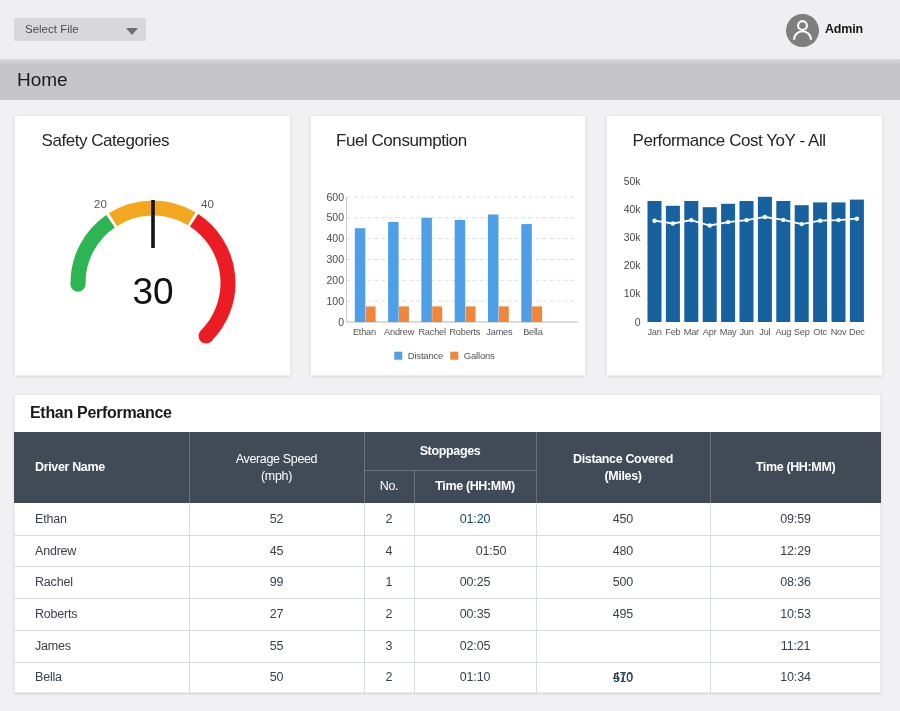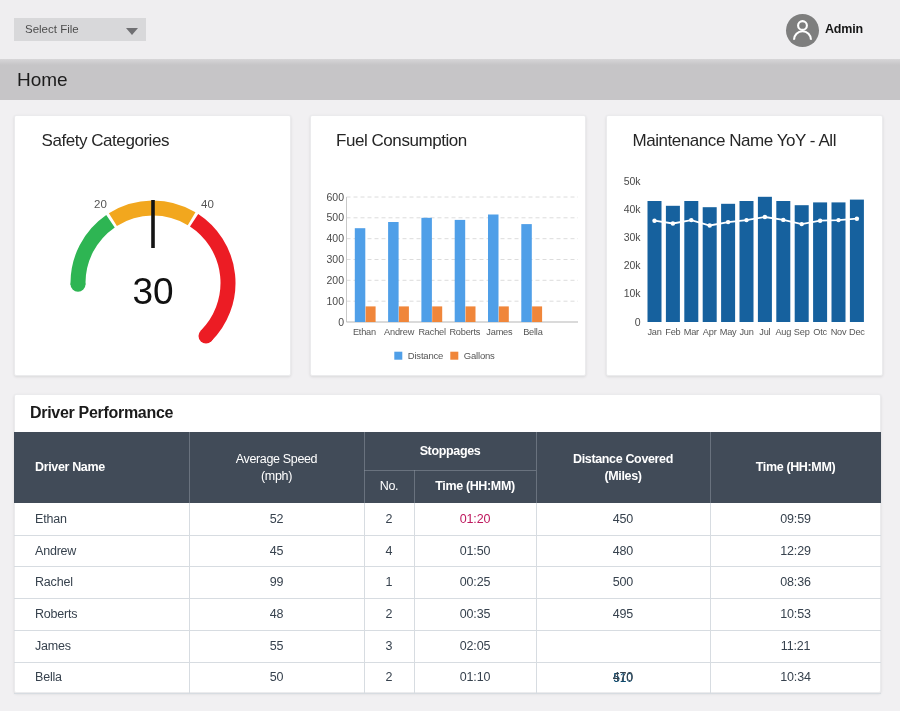--- a/index.html
+++ b/index.html
@@ -27,21 +27,21 @@
 <div class="abs" style="left:825px;top:20px;line-height:19px;font-size:12.5px;font-weight:bold;letter-spacing:-0.2px;color:#161616;">Admin</div>
 
 <div class="abs" style="left:0;top:59px;width:900px;height:41px;background:linear-gradient(#d7d6d8 0px,#c6c5c7 6px,#c6c5c7 100%);"></div>
 <div class="abs" style="left:17px;top:59px;height:41px;line-height:41px;font-size:19px;color:#1c1c1c;">Home</div>
 
 <div class="card" style="left:14px;top:115px;width:277px;height:261px;"></div>
 <div class="card" style="left:310px;top:115px;width:276px;height:261px;"></div>
 <div class="card" style="left:606px;top:115px;width:277px;height:261px;"></div>
 <div class="ctitle" style="left:41.5px;top:130.5px;">Safety Categories</div>
 <div class="ctitle" style="left:336px;top:130.5px;">Fuel Consumption</div>
-<div class="ctitle" style="left:632.5px;top:130.5px;">Maintenance Name YoY - All</div>
+<div class="ctitle" style="left:632.5px;top:130.5px;">Performance Cost YoY - All</div>
 
 <svg class="abs" style="left:14px;top:115px;" width="277" height="261" viewBox="0 0 277 261">
 <path d="M 64.0 169.3 A 75 75 0 0 1 96.5 106.2" fill="none" stroke="#2eb553" stroke-width="15"></path>
 <circle cx="64.0" cy="169.3" r="7.5" fill="#2eb553"></circle>
 <path d="M 98.9 104.6 A 75 75 0 0 1 177.6 103.7" fill="none" stroke="#f2a71e" stroke-width="15"></path>
 <path d="M 180.1 105.2 A 75 75 0 0 1 192.0 221.0" fill="none" stroke="#ec1c24" stroke-width="15"></path>
 <circle cx="192.0" cy="221.0" r="7.5" fill="#ec1c24"></circle>
 <rect x="137.2" y="85" width="3.6" height="48" fill="#141414"></rect>
 <text x="86.5" y="89" font-size="11.5" fill="#555555" text-anchor="middle" dominant-baseline="central">20</text>
 <text x="193.5" y="89" font-size="11.5" fill="#555555" text-anchor="middle" dominant-baseline="central">40</text>
@@ -146,21 +146,21 @@
 <text x="158.9" y="220">Jul</text>
 <text x="177.3" y="220">Aug</text>
 <text x="195.7" y="220">Sep</text>
 <text x="214.1" y="220">Otc</text>
 <text x="232.5" y="220">Nov</text>
 <text x="250.9" y="220">Dec</text>
 </g>
 </svg>
 
 <div class="card" style="left:14px;top:394px;width:867px;height:299px;"></div>
-<div class="abs" style="left:30px;top:404px;font-size:16px;font-weight:bold;letter-spacing:-0.3px;color:#1a1a1a;">Driver Performance</div>
+<div class="abs" style="left:30px;top:404px;font-size:16px;font-weight:bold;letter-spacing:-0.3px;color:#1a1a1a;">Ethan Performance</div>
 <div class="abs" style="left:14px;top:432px;width:867px;height:71px;background:#414b58;"></div>
 <div class="abs" style="left:189px;top:432px;width:1px;height:71px;background:#8b939e;opacity:0.55;"></div>
 <div class="abs" style="left:364px;top:432px;width:1px;height:71px;background:#8b939e;opacity:0.55;"></div>
 <div class="abs" style="left:536px;top:432px;width:1px;height:71px;background:#8b939e;opacity:0.55;"></div>
 <div class="abs" style="left:710px;top:432px;width:1px;height:71px;background:#8b939e;opacity:0.55;"></div>
 <div class="abs" style="left:414px;top:470px;width:1px;height:33px;background:#8b939e;opacity:0.55;"></div>
 <div class="abs" style="left:364px;top:470px;width:172px;height:1px;background:#8b939e;opacity:0.55;"></div>
 <div class="abs" style="left:14px;top:432px;width:175px;height:71px;display:flex;align-items:center;justify-content:flex-start;padding-left:21px;box-sizing:border-box;color:#ffffff;font-size:12.5px;font-weight:bold;letter-spacing:-0.35px;text-align:center;line-height:16.5px;">Driver Name</div>
 <div class="abs" style="left:189px;top:432px;width:175px;height:71px;display:flex;align-items:center;justify-content:center;color:#ffffff;font-size:12.5px;font-weight:normal;letter-spacing:-0.35px;text-align:center;line-height:16.5px;">Average Speed<br>(mph)</div>
 <div class="abs" style="left:364px;top:432px;width:172px;height:38px;display:flex;align-items:center;justify-content:center;color:#ffffff;font-size:12.5px;font-weight:bold;letter-spacing:-0.35px;text-align:center;line-height:16.5px;">Stoppages</div>
@@ -175,37 +175,37 @@
 <div class="abs" style="left:710px;top:503px;width:1px;height:190px;background:#d7dce1;"></div>
 <div class="abs" style="left:14px;top:534.7px;width:867px;height:1px;background:#d7dce1;"></div>
 <div class="abs" style="left:14px;top:566.4px;width:867px;height:1px;background:#d7dce1;"></div>
 <div class="abs" style="left:14px;top:598.1px;width:867px;height:1px;background:#d7dce1;"></div>
 <div class="abs" style="left:14px;top:629.8px;width:867px;height:1px;background:#d7dce1;"></div>
 <div class="abs" style="left:14px;top:661.5px;width:867px;height:1px;background:#d7dce1;"></div>
 <div class="abs" style="left:14px;top:693.2px;width:867px;height:1px;background:#d7dce1;"></div>
 <div class="abs" style="left:14px;top:503px;width:175px;height:31.7px;display:flex;align-items:center;padding-left:21px;box-sizing:border-box;color:#37424e;font-size:12.5px;letter-spacing:-0.2px;">Ethan</div>
 <div class="abs" style="left:189px;top:503px;width:175px;height:31.7px;display:flex;align-items:center;justify-content:center;color:#37424e;font-size:12.5px;letter-spacing:-0.2px;">52</div>
 <div class="abs" style="left:364px;top:503px;width:50px;height:31.7px;display:flex;align-items:center;justify-content:center;color:#37424e;font-size:12.5px;letter-spacing:-0.2px;">2</div>
-<div class="abs" style="left:414px;top:503px;width:122px;height:31.7px;display:flex;align-items:center;justify-content:center;color:#be185d;font-size:12.5px;letter-spacing:-0.2px;text-align:right;">01:20</div>
+<div class="abs" style="left:414px;top:503px;width:122px;height:31.7px;display:flex;align-items:center;justify-content:center;color:#0c4a6e;font-size:12.5px;letter-spacing:-0.2px;text-align:right;">01:20</div>
 <div class="abs" style="left:536px;top:503px;width:174px;height:31.7px;display:flex;align-items:center;justify-content:center;color:#37424e;font-size:12.5px;letter-spacing:-0.2px;">450</div>
 <div class="abs" style="left:710px;top:503px;width:171px;height:31.7px;display:flex;align-items:center;justify-content:center;color:#37424e;font-size:12.5px;letter-spacing:-0.2px;">09:59</div>
 <div class="abs" style="left:14px;top:534.7px;width:175px;height:31.7px;display:flex;align-items:center;padding-left:21px;box-sizing:border-box;color:#37424e;font-size:12.5px;letter-spacing:-0.2px;">Andrew</div>
 <div class="abs" style="left:189px;top:534.7px;width:175px;height:31.7px;display:flex;align-items:center;justify-content:center;color:#37424e;font-size:12.5px;letter-spacing:-0.2px;">45</div>
 <div class="abs" style="left:364px;top:534.7px;width:50px;height:31.7px;display:flex;align-items:center;justify-content:center;color:#37424e;font-size:12.5px;letter-spacing:-0.2px;">4</div>
-<div class="abs" style="left:414px;top:534.7px;width:122px;height:31.7px;display:flex;align-items:center;justify-content:center;color:#37424e;font-size:12.5px;letter-spacing:-0.2px;">01:50</div>
+<div class="abs" style="left:414px;top:534.7px;width:122px;height:31.7px;display:flex;align-items:center;justify-content:center;color:#37424e;font-size:12.5px;letter-spacing:-0.2px;padding-left:16px;">01:50</div>
 <div class="abs" style="left:536px;top:534.7px;width:174px;height:31.7px;display:flex;align-items:center;justify-content:center;color:#37424e;font-size:12.5px;letter-spacing:-0.2px;">480</div>
 <div class="abs" style="left:710px;top:534.7px;width:171px;height:31.7px;display:flex;align-items:center;justify-content:center;color:#37424e;font-size:12.5px;letter-spacing:-0.2px;">12:29</div>
 <div class="abs" style="left:14px;top:566.4px;width:175px;height:31.7px;display:flex;align-items:center;padding-left:21px;box-sizing:border-box;color:#37424e;font-size:12.5px;letter-spacing:-0.2px;">Rachel</div>
 <div class="abs" style="left:189px;top:566.4px;width:175px;height:31.7px;display:flex;align-items:center;justify-content:center;color:#37424e;font-size:12.5px;letter-spacing:-0.2px;">99</div>
 <div class="abs" style="left:364px;top:566.4px;width:50px;height:31.7px;display:flex;align-items:center;justify-content:center;color:#37424e;font-size:12.5px;letter-spacing:-0.2px;">1</div>
 <div class="abs" style="left:414px;top:566.4px;width:122px;height:31.7px;display:flex;align-items:center;justify-content:center;color:#37424e;font-size:12.5px;letter-spacing:-0.2px;">00:25</div>
 <div class="abs" style="left:536px;top:566.4px;width:174px;height:31.7px;display:flex;align-items:center;justify-content:center;color:#37424e;font-size:12.5px;letter-spacing:-0.2px;">500</div>
 <div class="abs" style="left:710px;top:566.4px;width:171px;height:31.7px;display:flex;align-items:center;justify-content:center;color:#37424e;font-size:12.5px;letter-spacing:-0.2px;">08:36</div>
 <div class="abs" style="left:14px;top:598.1px;width:175px;height:31.7px;display:flex;align-items:center;padding-left:21px;box-sizing:border-box;color:#37424e;font-size:12.5px;letter-spacing:-0.2px;">Roberts</div>
-<div class="abs" style="left:189px;top:598.1px;width:175px;height:31.7px;display:flex;align-items:center;justify-content:center;color:#37424e;font-size:12.5px;letter-spacing:-0.2px;">48</div>
+<div class="abs" style="left:189px;top:598.1px;width:175px;height:31.7px;display:flex;align-items:center;justify-content:center;color:#37424e;font-size:12.5px;letter-spacing:-0.2px;">27</div>
 <div class="abs" style="left:364px;top:598.1px;width:50px;height:31.7px;display:flex;align-items:center;justify-content:center;color:#37424e;font-size:12.5px;letter-spacing:-0.2px;">2</div>
 <div class="abs" style="left:414px;top:598.1px;width:122px;height:31.7px;display:flex;align-items:center;justify-content:center;color:#37424e;font-size:12.5px;letter-spacing:-0.2px;">00:35</div>
 <div class="abs" style="left:536px;top:598.1px;width:174px;height:31.7px;display:flex;align-items:center;justify-content:center;color:#37424e;font-size:12.5px;letter-spacing:-0.2px;">495</div>
 <div class="abs" style="left:710px;top:598.1px;width:171px;height:31.7px;display:flex;align-items:center;justify-content:center;color:#37424e;font-size:12.5px;letter-spacing:-0.2px;">10:53</div>
 <div class="abs" style="left:14px;top:629.8px;width:175px;height:31.7px;display:flex;align-items:center;padding-left:21px;box-sizing:border-box;color:#37424e;font-size:12.5px;letter-spacing:-0.2px;">James</div>
 <div class="abs" style="left:189px;top:629.8px;width:175px;height:31.7px;display:flex;align-items:center;justify-content:center;color:#37424e;font-size:12.5px;letter-spacing:-0.2px;">55</div>
 <div class="abs" style="left:364px;top:629.8px;width:50px;height:31.7px;display:flex;align-items:center;justify-content:center;color:#37424e;font-size:12.5px;letter-spacing:-0.2px;">3</div>
 <div class="abs" style="left:414px;top:629.8px;width:122px;height:31.7px;display:flex;align-items:center;justify-content:center;color:#37424e;font-size:12.5px;letter-spacing:-0.2px;">02:05</div>
 <div class="abs" style="left:536px;top:629.8px;width:174px;height:31.7px;display:flex;align-items:center;justify-content:center;color:#0c4a6e;font-size:12px;letter-spacing:-0.2px;margin-top:32px;">510</div>
 <div class="abs" style="left:710px;top:629.8px;width:171px;height:31.7px;display:flex;align-items:center;justify-content:center;color:#37424e;font-size:12.5px;letter-spacing:-0.2px;">11:21</div>

